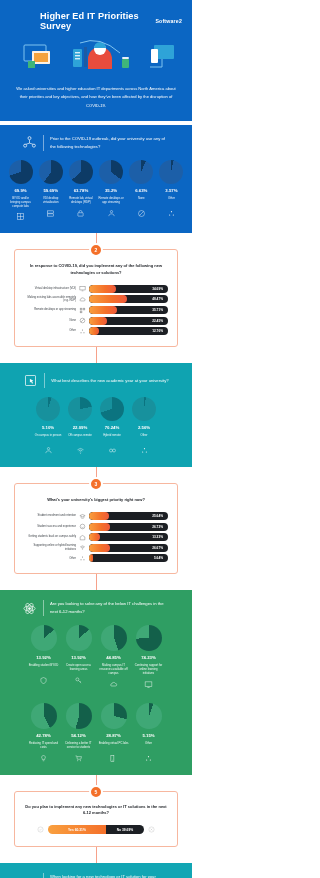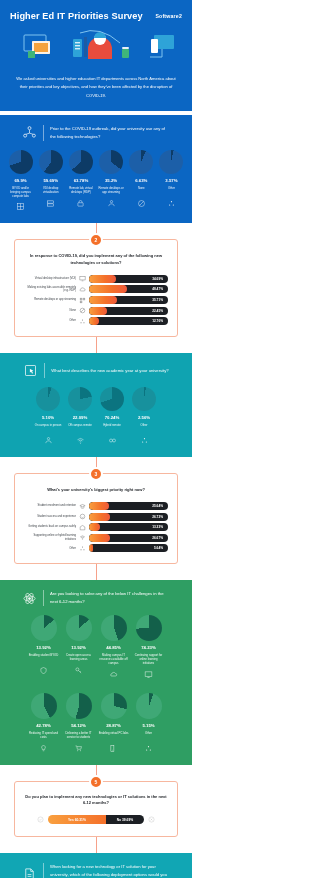--- a/index.html
+++ b/index.html
@@ -8,21 +8,21 @@
     font-family:"Liberation Sans", sans-serif;
     background:#ffffff;
     width:192px;
     overflow-x:hidden;
   }
   .page { width:192px; position:relative; }
 
   
   .header { background:#0b66c3; padding:11px 10px 0 10px; position:relative; }
   .hdr-row { display:flex; align-items:center; justify-content:space-between; }
-  .hdr-title { color:#ffffff; font-size:9.2px; font-weight:bold; letter-spacing:.1px; }
+  .hdr-title { color:#ffffff; font-size:9.2px; font-weight:bold; letter-spacing:.1px;margin-left:30px; }
   .hdr-logo { color:#ffffff; font-size:5.2px; font-weight:bold; letter-spacing:.2px; }
   .hero { height:42px; position:relative; margin-top:4px; }
   .hero svg { display:block; }
 
   .intro { background:#0b66c3; padding:8px 16px 11px 16px; }
   .intro p { color:#ffffff; font-size:4.1px; line-height:2.05; text-align:center; }
 
   .band-gap { background:#ffffff; height:4px; }
 
   

